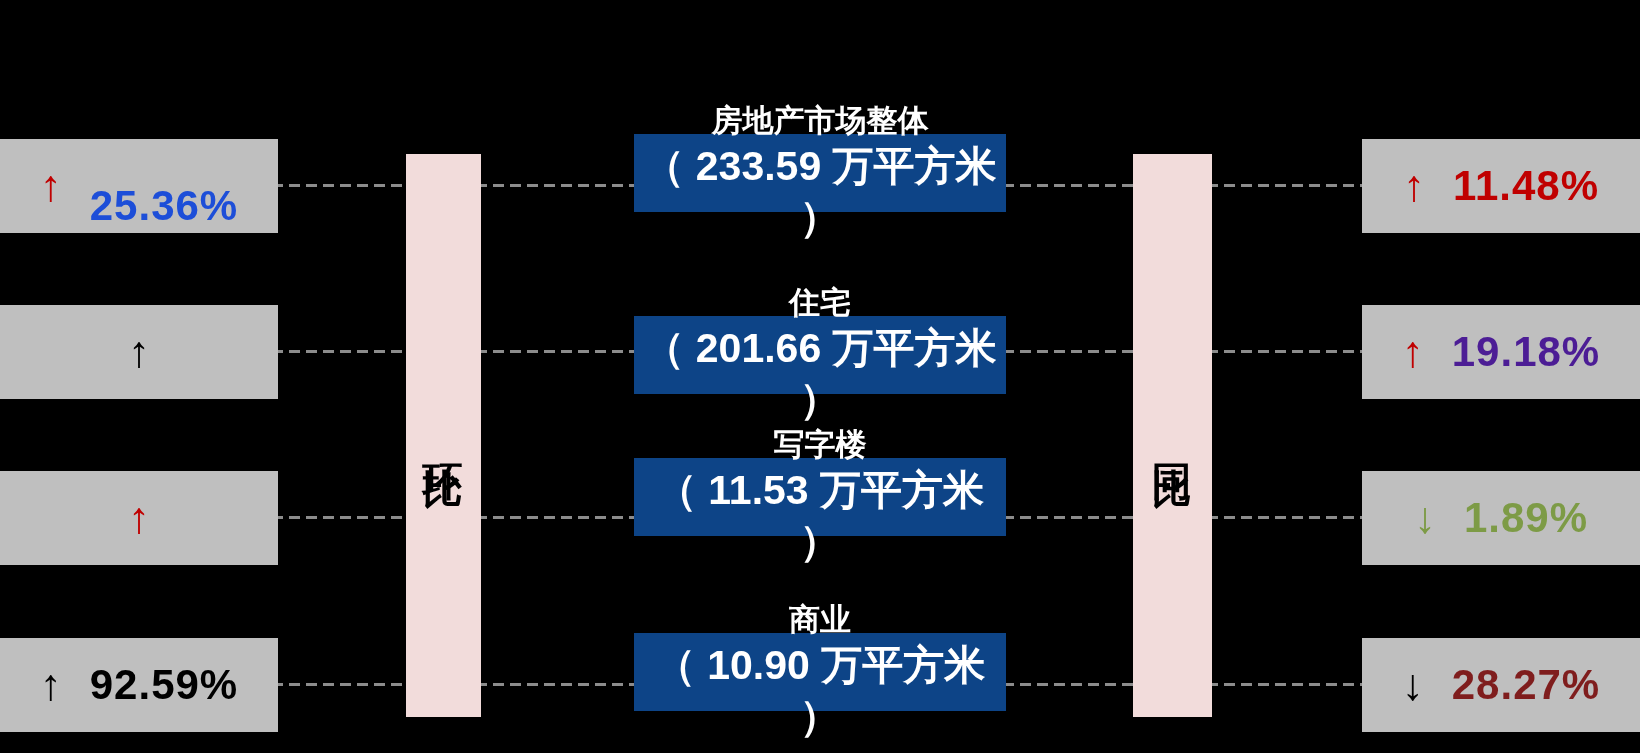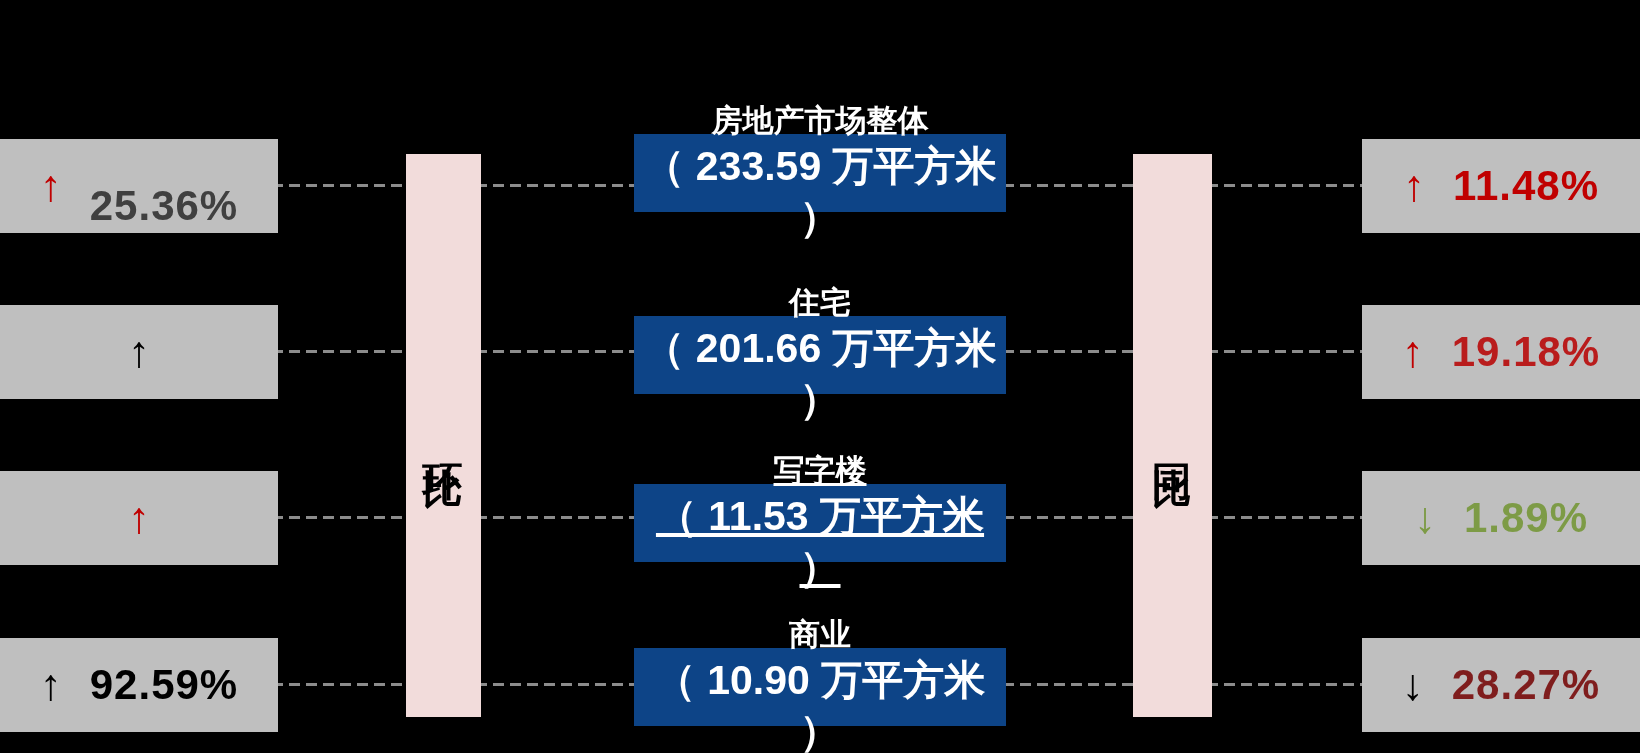--- a/index.html
+++ b/index.html
@@ -86,62 +86,62 @@
     font-size: 40px;
     font-weight: 700;
     letter-spacing: 4px;
   }
   
   .r1.connector { top: 184px; } .r2.connector { top: 350px; }
   .r3.connector { top: 516px; } .r4.connector { top: 683px; }
   .r1.gray-box  { top: 139px; } .r2.gray-box  { top: 305px; }
   .r3.gray-box  { top: 471px; } .r4.gray-box  { top: 638px; }
   .r1.blue-box  { top: 134px; } .r2.blue-box  { top: 316px; }
-  .r3.blue-box  { top: 484px; text-decoration: underline; } .r4.blue-box  { top: 648px; }
+  .r3.blue-box  { top: 458px; } .r4.blue-box  { top: 633px; }
 </style>
 </head>
 <body>
 
 <div class="canvas">
 
   <div class="connector r1"></div>
   <div class="connector r2"></div>
   <div class="connector r3"></div>
   <div class="connector r4"></div>
 
   <div class="pink-bar left">
     <span class="vlabel">环比</span>
   </div>
   <div class="pink-bar right">
     <span class="vlabel">同比</span>
   </div>
 
   <div class="gray-box left-box r1">
     <span class="arrow" style="color: rgb(192, 0, 0);">↑</span>
-    <span class="pct" style="color: #404040; margin-top: 39px;">25.36%</span>
+    <span class="pct" style="color: #1d4ed8; margin-top: 39px;">25.36%</span>
   </div>
   <div class="blue-box r1">
     <span class="cat">房地产市场整体</span>
     <span class="val">（ 233.59 万平方米 ）</span>
   </div>
   <div class="gray-box right-box r1">
     <span class="arrow" style="color: rgb(192, 0, 0);">↑</span>
     <span class="pct" style="color: rgb(192, 0, 0);">11.48%</span>
   </div>
 
   <div class="gray-box left-box r2">
     <span class="arrow" style="color: rgb(0, 0, 0);">↑</span>
   </div>
   <div class="blue-box r2">
     <span class="cat">住宅</span>
     <span class="val">（ 201.66 万平方米 ）</span>
   </div>
   <div class="gray-box right-box r2">
     <span class="arrow" style="color: rgb(192, 0, 0);">↑</span>
-    <span class="pct" style="color: #b91c1c;">19.18%</span>
+    <span class="pct" style="color: #4c1d95;">19.18%</span>
   </div>
 
   <div class="gray-box left-box r3">
     <span class="arrow" style="color: rgb(192, 0, 0);">↑</span>
   </div>
   <div class="blue-box r3">
     <span class="cat">写字楼</span>
     <span class="val">（ 11.53 万平方米 ）</span>
   </div>
   <div class="gray-box right-box r3">

